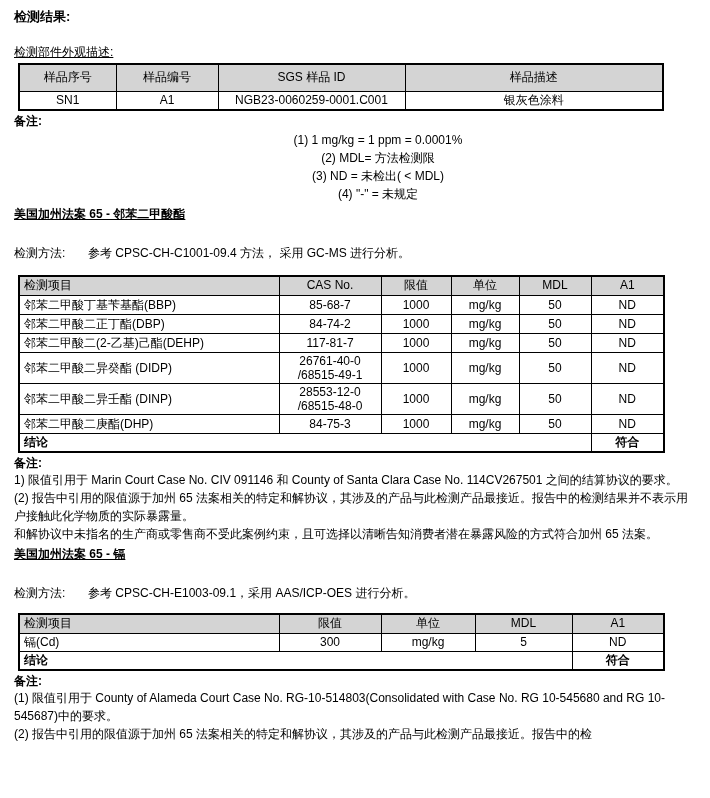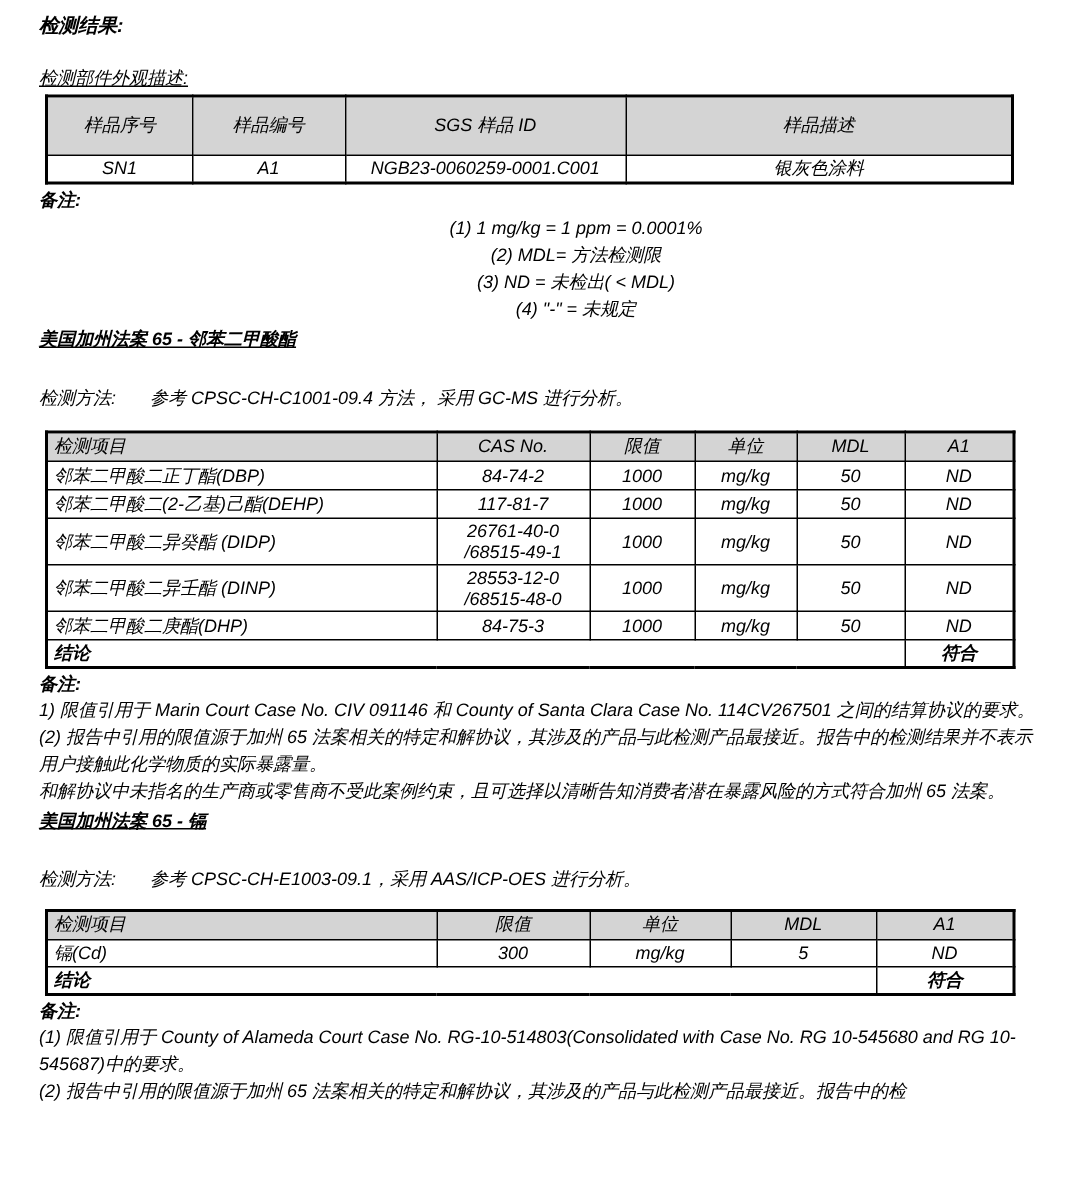--- a/index.html
+++ b/index.html
@@ -3,34 +3,34 @@
 <meta charset="utf-8">
 <style>
   * { box-sizing: border-box; }
   html, body { margin: 0; padding: 0; }
   body {
     width: 710px; height: 798px; overflow: hidden;
     background: #ffffff; color: #000000;
     font-family: "Liberation Sans", "DejaVu Sans", sans-serif;
     font-size: 12px; line-height: 15px;
   }
-  .page { padding: 9px 14px 0 26px; font-style: italic; }
+  .page { padding: 9px 14px 0 14px; }
 
   .doc-title { font-weight: bold; font-size: 13px; margin: 0 0 21px 0; }
   .appearance-heading { text-decoration: underline; margin: 0 0 3px 0; }
 
   table { border-collapse: collapse; table-layout: fixed; border: 2px solid #000; margin-left: 4px; }
   td { border: 1px solid #000; padding: 1px 4px; text-align: center; overflow: hidden; }
   tr.hdr td { background: #d4d4d4; }
   td.left { text-align: left; }
   td.bold { font-weight: bold; }
   td.pre { white-space: pre-line; line-height: 14px; }
 
   .sample-table { width: 644px; }
-  .sample-table tr.hdr td { height: 39px; }
+  .sample-table tr.hdr td { height: 27px; }
   .sample-table tr.data td { height: 15px; }
 
   .phthalates-table { width: 645px; margin-top: 14px; }
   .phthalates-table tr.hdr td { height: 20px; }
   .phthalates-table tr.data td { height: 19px; }
   .phthalates-table tr.tall td { height: 29px; }
   .phthalates-table tr.concl td { height: 17px; }
 
   .cadmium-table { width: 645px; margin-top: 12px; }
   .cadmium-table tr.hdr td { height: 19px; }
@@ -105,20 +105,28 @@
     <tbody>
         <tr class="hdr">
       <td class="left">检测项目</td>
       <td>CAS No.</td>
       <td>限值</td>
       <td>单位</td>
       <td>MDL</td>
       <td>A1</td>
     </tr>
     <tr class="data">
+      <td class="left">邻苯二甲酸丁基苄基酯(BBP)</td>
+      <td>85-68-7</td>
+      <td>1000</td>
+      <td>mg/kg</td>
+      <td>50</td>
+      <td>ND</td>
+    </tr>
+    <tr class="data">
       <td class="left">邻苯二甲酸二正丁酯(DBP)</td>
       <td>84-74-2</td>
       <td>1000</td>
       <td>mg/kg</td>
       <td>50</td>
       <td>ND</td>
     </tr>
     <tr class="data">
       <td class="left">邻苯二甲酸二(2-乙基)己酯(DEHP)</td>
       <td>117-81-7</td>

